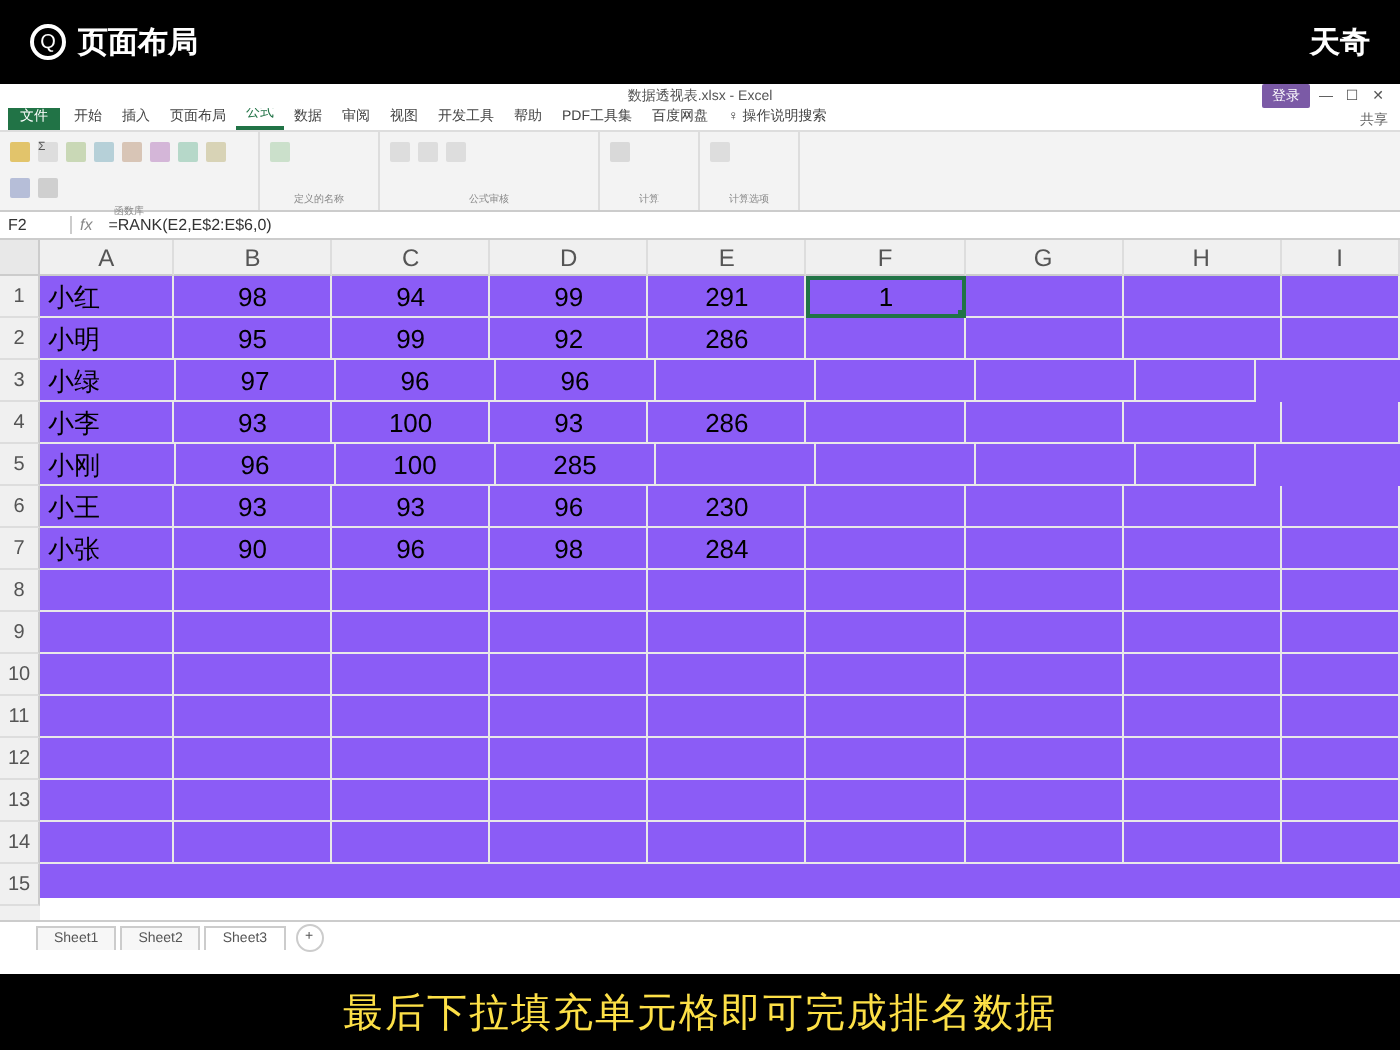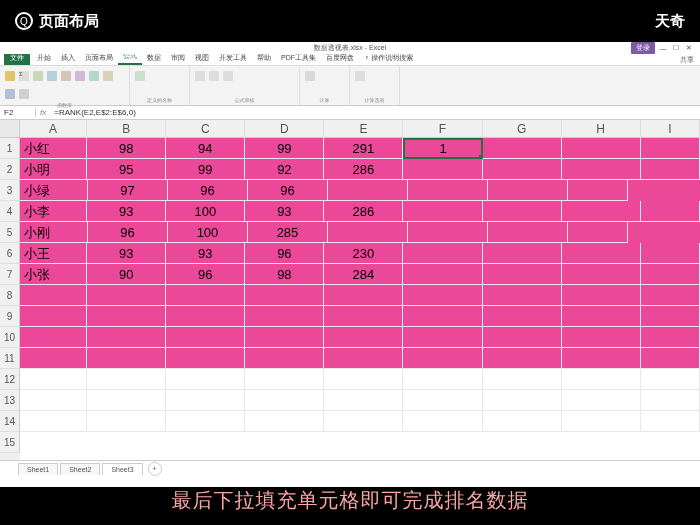--- a/index.html
+++ b/index.html
@@ -4,21 +4,21 @@
 <style>
 * { margin: 0; padding: 0; box-sizing: border-box; font-family: "Microsoft YaHei", Arial, sans-serif; }
 body { width: 700px; height: 525px; background: #fff; overflow: hidden; position: relative; }
 
 .top-bar { background: #000; height: 42px; display: flex; align-items: center; padding: 0 15px; color: #fff; justify-content: space-between; }
 .logo-wrap { display: flex; align-items: center; gap: 6px; }
 .logo-circle { width: 18px; height: 18px; border: 2px solid #fff; border-radius: 50%; display: flex; align-items: center; justify-content: center; font-size: 10px; }
 .logo-text { font-size: 15px; font-weight: bold; }
 .logo-right { font-size: 15px; font-weight: bold; }
 
-.excel-area { background: #ec4899; height: 327px; position: relative; }
+.excel-area { background: #8b5cf6; height: 407px; position: relative; }
 
 .title-bar { height: 12px; background: #fff; display: flex; align-items: center; justify-content: center; font-size: 7px; color: #555; position: relative; }
 .title-bar .win-title { position: absolute; left: 50%; transform: translateX(-50%); }
 .title-bar .win-right { position: absolute; right: 6px; display: flex; gap: 3px; align-items: center; }
 .purple-btn { background: #7b5aa6; color: #fff; padding: 1px 5px; font-size: 7px; border-radius: 1px; }
 .win-btn { width: 10px; height: 10px; display: flex; align-items: center; justify-content: center; font-size: 7px; color: #555; }
 
 .tab-row { height: 12px; background: #fff; display: flex; align-items: flex-end; font-size: 7px; color: #444; border-bottom: 1px solid #ddd; padding-left: 4px; }
 .tab-row .file-tab { background: #217346; color: #fff; padding: 2px 6px; margin-right: 2px; }
 .tab-row .tab { padding: 2px 5px; cursor: pointer; }
@@ -60,21 +60,21 @@
 .col-F { width: 80px; }
 .col-G { width: 80px; }
 .col-H { width: 80px; }
 .col-I { width: 60px; }
 
 .sheet-tabs { height: 16px; background: #fff; border-top: 1px solid #ccc; display: flex; align-items: center; font-size: 7px; color: #555; padding-left: 18px; gap: 2px; }
 .sheet-tab { padding: 2px 8px; border: 1px solid #ccc; border-bottom: none; background: #f7f7f7; }
 .sheet-tab.active { background: #fff; }
 .sheet-add { width: 14px; height: 14px; border: 1px solid #ccc; border-radius: 50%; text-align: center; line-height: 12px; margin-left: 3px; }
 
-.bottom-bar { position: absolute; bottom: 0; left: 0; right: 0; height: 38px; background: #000; color: #fca5a5; display: flex; align-items: flex-start; justify-content: center; font-size: 20px; letter-spacing: 1px; }
+.bottom-bar { position: absolute; bottom: 0; left: 0; right: 0; height: 38px; background: #000; color: #fde047; display: flex; align-items: center; justify-content: center; font-size: 20px; letter-spacing: 1px; }
 </style>
 </head>
 <body>
 
 <div class="top-bar">
   <div class="logo-wrap">
     <div class="logo-circle">Q</div>
     <div class="logo-text">页面布局</div>
   </div>
   <div class="logo-right">天奇</div>

